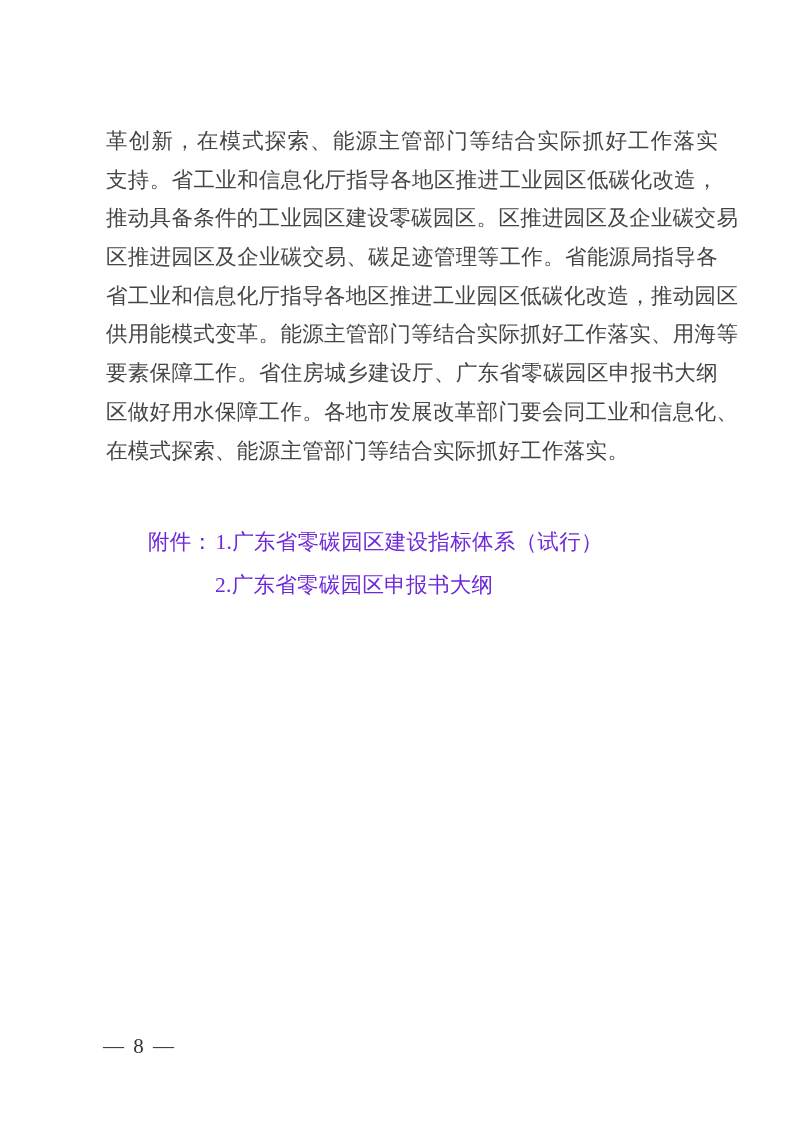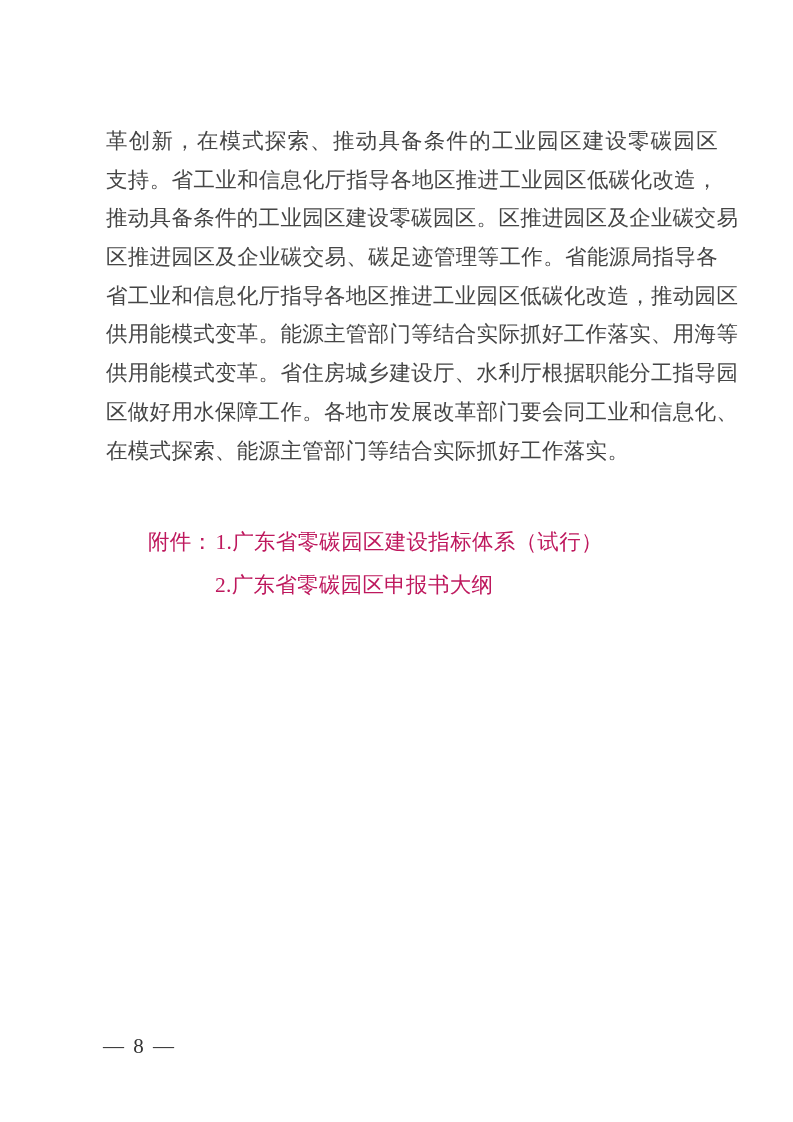--- a/index.html
+++ b/index.html
@@ -33,21 +33,21 @@
   }
   .body-line.last {
     text-align: left;
     text-align-last: left;
   }
   .attachments {
     position: absolute;
     left: 148px;
     top: 521px;
     font-size: 21.5px;
-    color: #be185d;
+    color: #6d28d9;
   }
   .att-row {
     line-height: 43px;
     white-space: nowrap;
     letter-spacing: 0.3px;
   }
   .att-row.indent {
     padding-left: 67px;
   }
   .attachment-label {
@@ -63,27 +63,27 @@
     letter-spacing: 2px;
     white-space: nowrap;
   }
 </style>
 </head>
 <body>
 
 <div class="page">
 
   <div class="body-paragraph">
-    <div class="body-line">革创新，在模式探索、推动具备条件的工业园区建设零碳园区</div>
+    <div class="body-line">革创新，在模式探索、能源主管部门等结合实际抓好工作落实</div>
     <div class="body-line">支持。省工业和信息化厅指导各地区推进工业园区低碳化改造，</div>
     <div class="body-line">推动具备条件的工业园区建设零碳园区。区推进园区及企业碳交易</div>
     <div class="body-line">区推进园区及企业碳交易、碳足迹管理等工作。省能源局指导各</div>
     <div class="body-line">省工业和信息化厅指导各地区推进工业园区低碳化改造，推动园区</div>
     <div class="body-line">供用能模式变革。能源主管部门等结合实际抓好工作落实、用海等</div>
-    <div class="body-line">供用能模式变革。省住房城乡建设厅、水利厅根据职能分工指导园</div>
+    <div class="body-line">要素保障工作。省住房城乡建设厅、广东省零碳园区申报书大纲</div>
     <div class="body-line">区做好用水保障工作。各地市发展改革部门要会同工业和信息化、</div>
     <div class="body-line last">在模式探索、能源主管部门等结合实际抓好工作落实。</div>
   </div>
 
   <div class="attachments">
     <div class="att-row">
       <span class="attachment-label">附件：</span><span>1.广东省零碳园区建设指标体系（试行）</span>
     </div>
     <div class="att-row indent">
       <span>2.广东省零碳园区申报书大纲</span>

